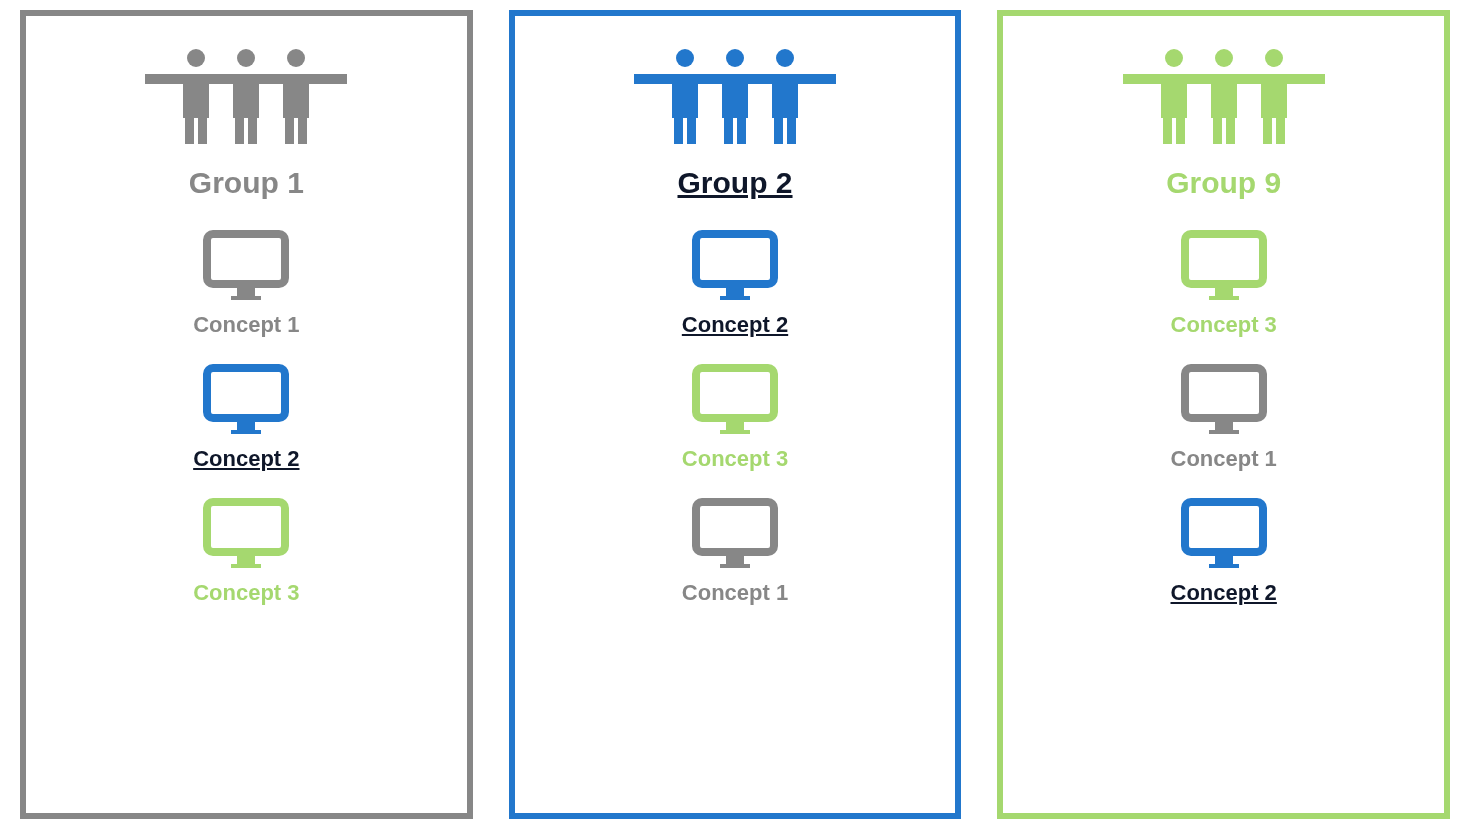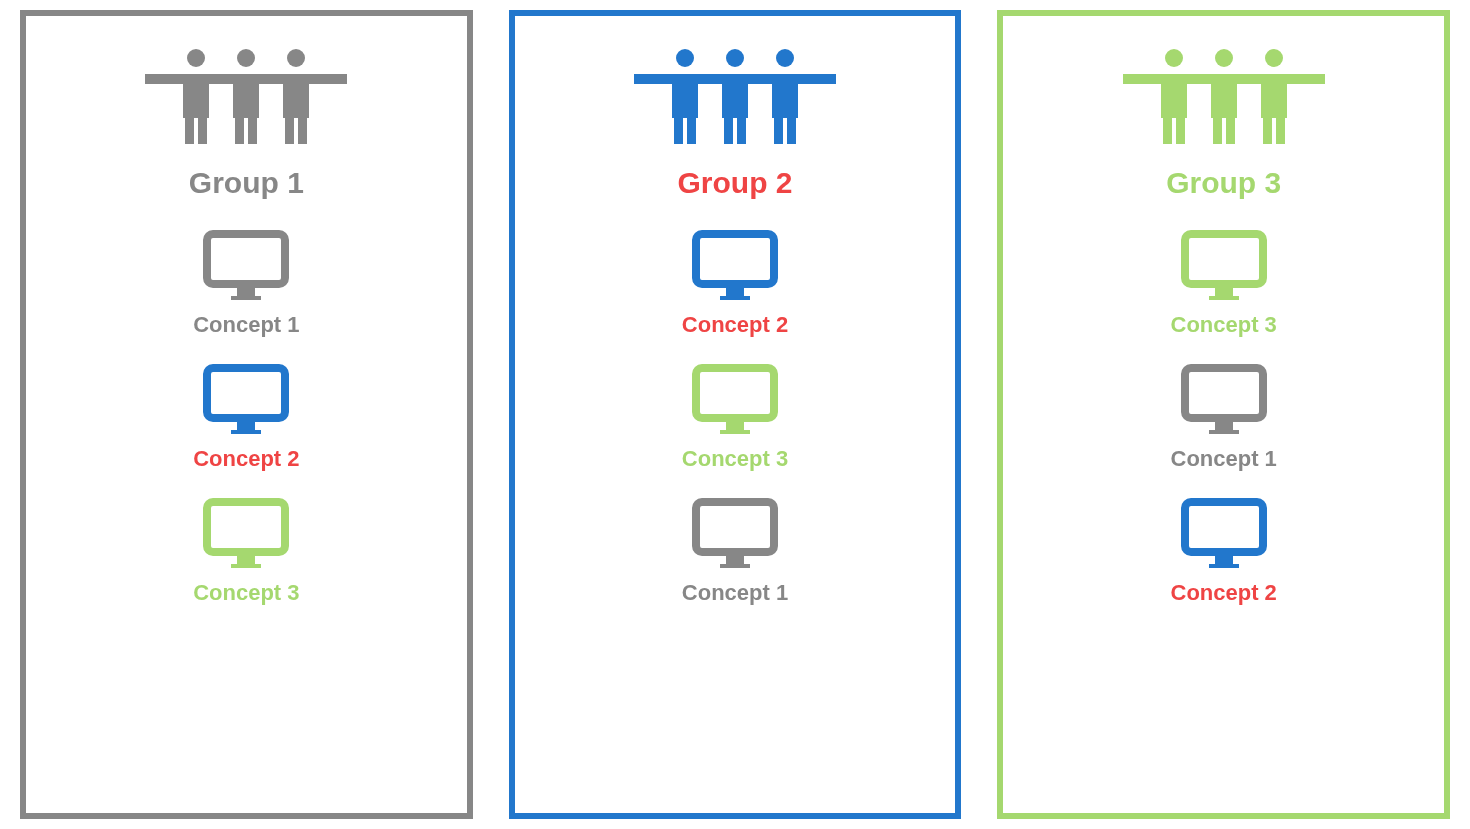--- a/index.html
+++ b/index.html
@@ -39,21 +39,21 @@
       flex-direction: column;
       align-items: center;
       gap: 8px;
       margin-bottom: 14px;
     }
     .concept-label {
       font-size: 22px;
       font-weight: 600;
     }
     .gray-text { color: #878787; }
-    .blue-text { color: #ef4444; }
+    .blue-text { color: #0f172a; text-decoration: underline; }
     .green-text { color: #a5d86f; }
     .gray-fill { fill: #878787; }
     .blue-fill { fill: #2277cc; }
     .green-fill { fill: #a5d86f; }
     .gray-stroke { stroke: #878787; }
     .blue-stroke { stroke: #2277cc; }
     .green-stroke { stroke: #a5d86f; }
   </style>
 </head>
 <body>
@@ -183,21 +183,21 @@
           <rect x="92" y="38" width="26" height="34"></rect>
           <rect x="142" y="38" width="26" height="34"></rect>
         <rect x="44" y="72" width="9" height="26"></rect>
           <rect x="57" y="72" width="9" height="26"></rect>
         <rect x="94" y="72" width="9" height="26"></rect>
           <rect x="107" y="72" width="9" height="26"></rect>
         <rect x="144" y="72" width="9" height="26"></rect>
           <rect x="157" y="72" width="9" height="26"></rect>
       </svg>
     </div>
-    <div class="group-title green-text">Group 3</div>
+    <div class="group-title green-text">Group 9</div>
 
     <div class="concept-block">
       <span>
         <svg width="90" height="72" viewBox="0 0 90 72">
             <rect x="6" y="6" width="78" height="50" rx="6" fill="none" class="green-stroke" stroke-width="8"></rect>
             <rect x="36" y="60" width="18" height="8" class="green-fill"></rect>
             <rect x="30" y="68" width="30" height="4" class="green-fill"></rect>
           </svg>
       </span>
       <div class="concept-label green-text">Concept 3</div>

